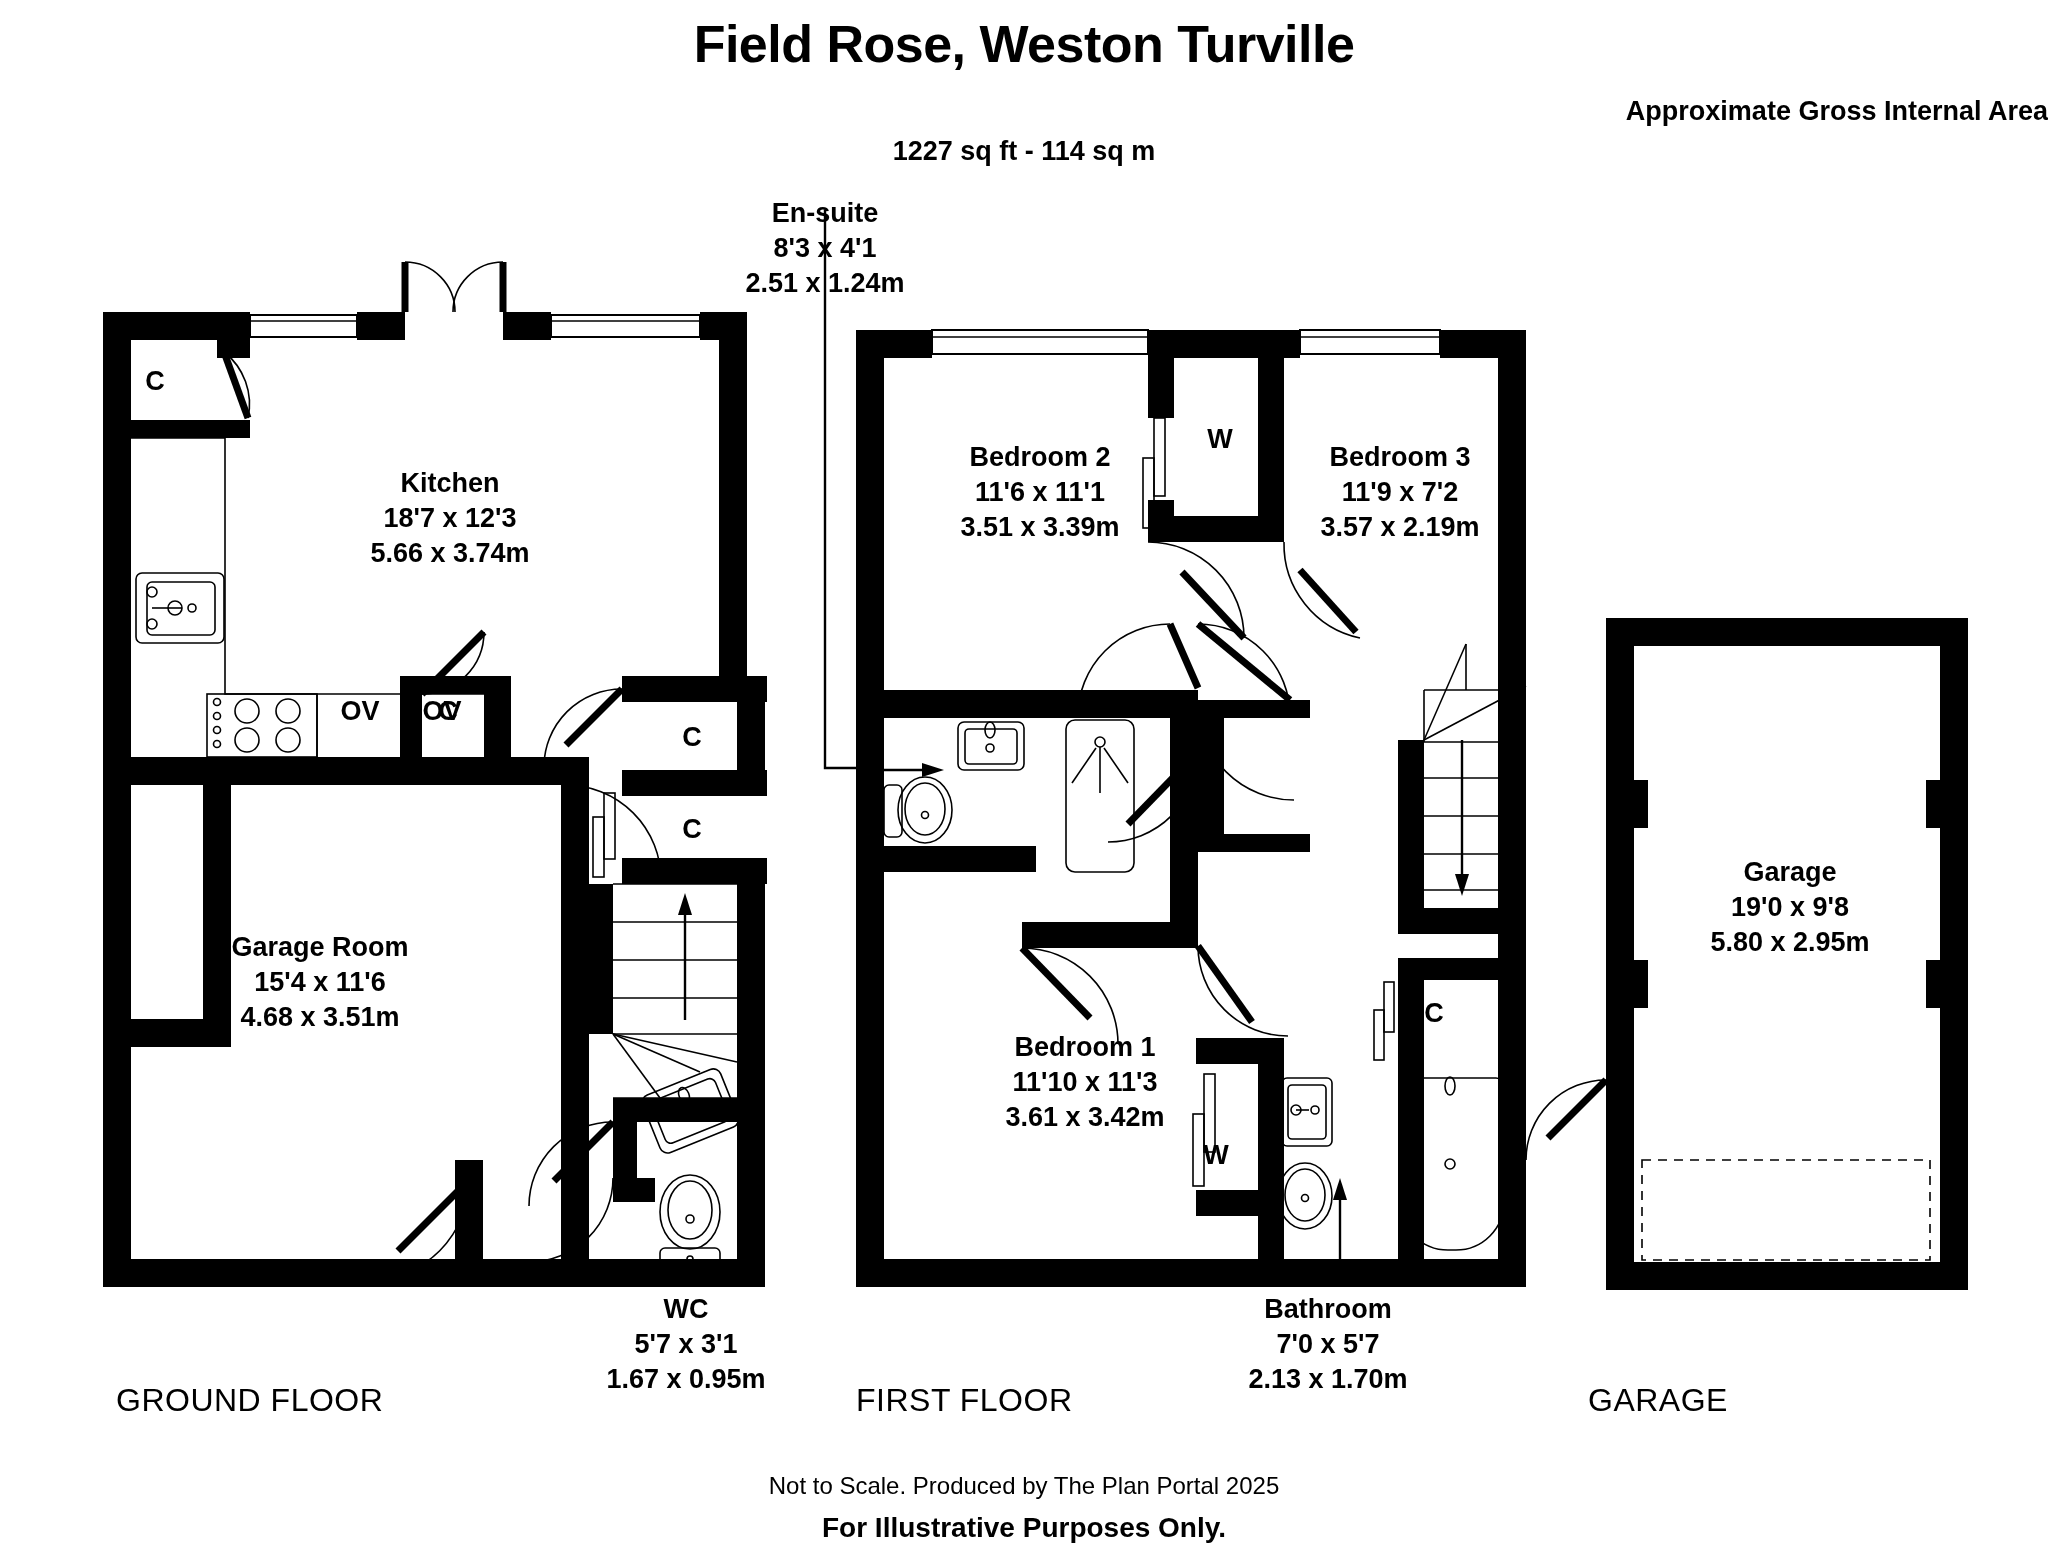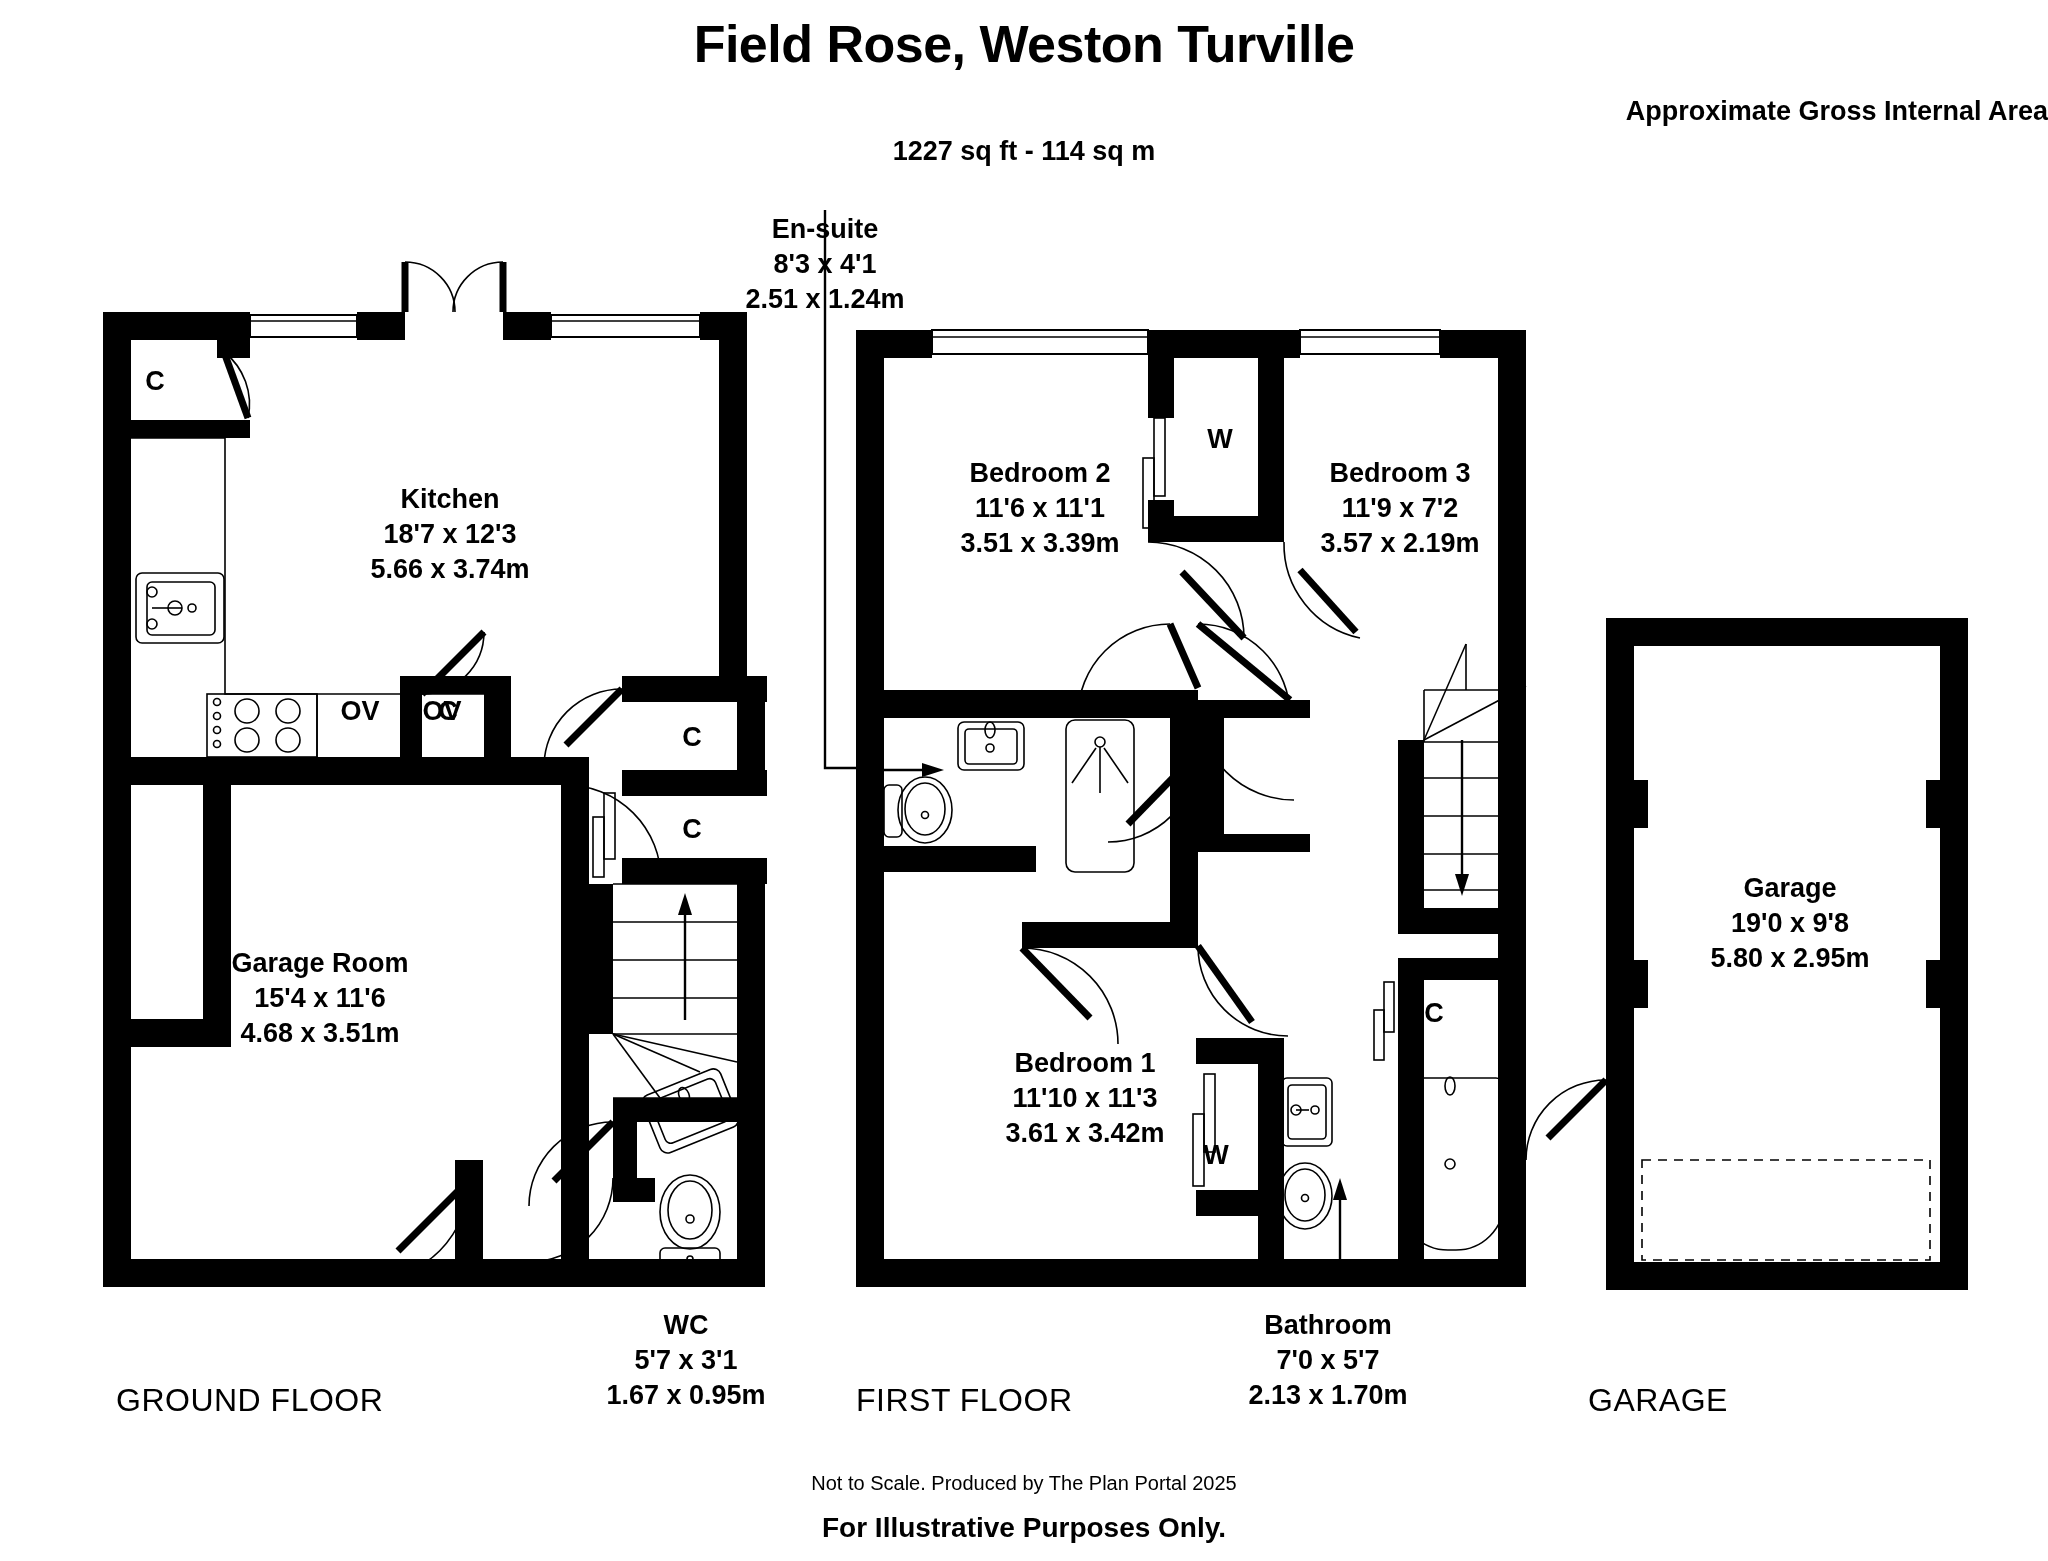--- a/index.html
+++ b/index.html
@@ -8,31 +8,31 @@
   .plan{position:absolute;left:0;top:0;width:1843px;height:1561px;}
 
   
   .title{position:absolute;left:0;top:14px;width:2048px;text-align:center;
          font-size:52px;font-weight:bold;letter-spacing:-0.5px;}
   .sub1{position:absolute;left:0;top:96px;width:2048px;text-align:right;
         font-size:27px;font-weight:bold;}
   .sub2{position:absolute;left:0;top:136px;width:2048px;text-align:center;
         font-size:27px;font-weight:bold;}
 
-  .roomlabel{position:absolute;text-align:center;font-weight:bold;line-height:1.30;margin-top:16px;}
+  .roomlabel{position:absolute;text-align:center;font-weight:bold;line-height:1.30;}
   .roomlabel .nm{font-size:27px;display:block;}
   .roomlabel .d1{font-size:27px;display:block;}
   .roomlabel .d2{font-size:27px;display:block;}
 
   .floorlabel{position:absolute;font-size:32px;font-weight:normal;letter-spacing:0.5px;}
 
   .clabel{position:absolute;font-size:27px;font-weight:bold;text-align:center;}
 
   .footer1{position:absolute;left:0;top:1472px;width:2048px;text-align:center;
-           font-size:20px;}
+           font-size:24px;}
   .footer2{position:absolute;left:0;top:1512px;width:2048px;text-align:center;
            font-size:28px;font-weight:bold;}
 
   svg{position:absolute;left:0;top:0;}
   .w{fill:#000;}          
   .thin{fill:none;stroke:#000;stroke-width:2;}
   .thin15{fill:none;stroke:#000;stroke-width:1.6;}
   .door{fill:none;stroke:#000;stroke-width:1.6;}
   .leaf{stroke:#000;stroke-width:7;stroke-linecap:butt;}
   .leafthin{stroke:#000;stroke-width:5;}

